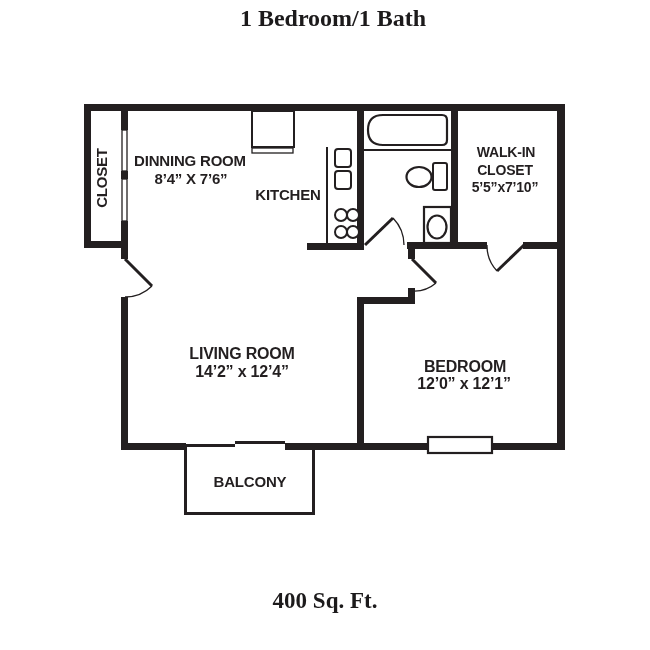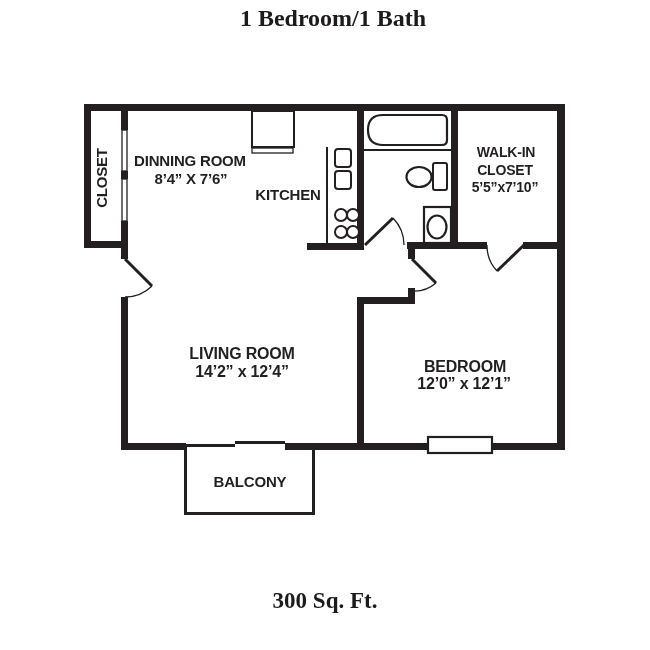--- a/index.html
+++ b/index.html
@@ -138,13 +138,13 @@
     <text class="roomlabel t16" x="242" y="359">LIVING ROOM</text>
     <text class="roomlabel t16" x="242" y="377">14’2” x 12’4”</text>
 
     <text class="roomlabel t16" x="465" y="372">BEDROOM</text>
     <text class="roomlabel t16" x="464" y="389">12’0” x 12’1”</text>
 
     <text class="roomlabel t15" x="250" y="487">BALCONY</text>
   </g>
 </svg>
 
-<div class="footer">300 Sq. Ft.</div>
+<div class="footer">400 Sq. Ft.</div>
 
 </body></html>

